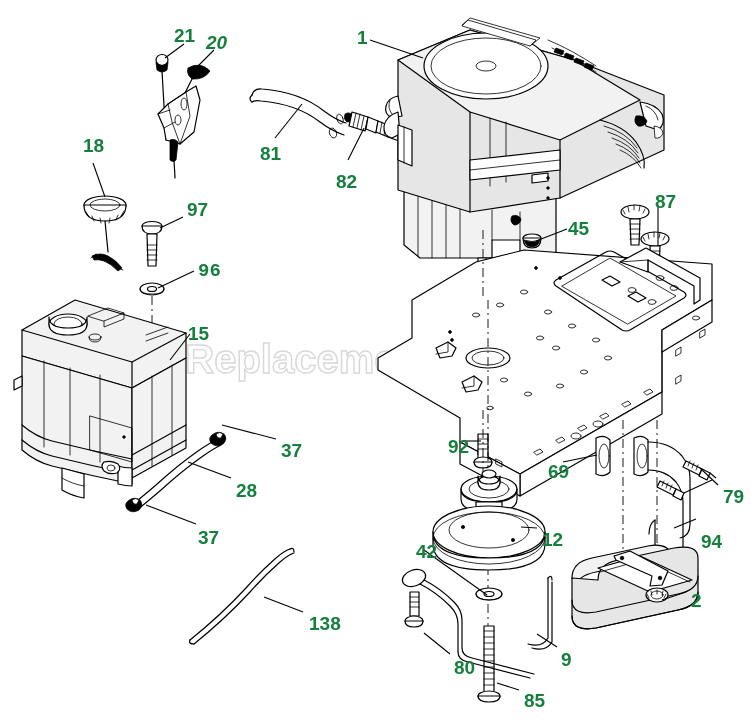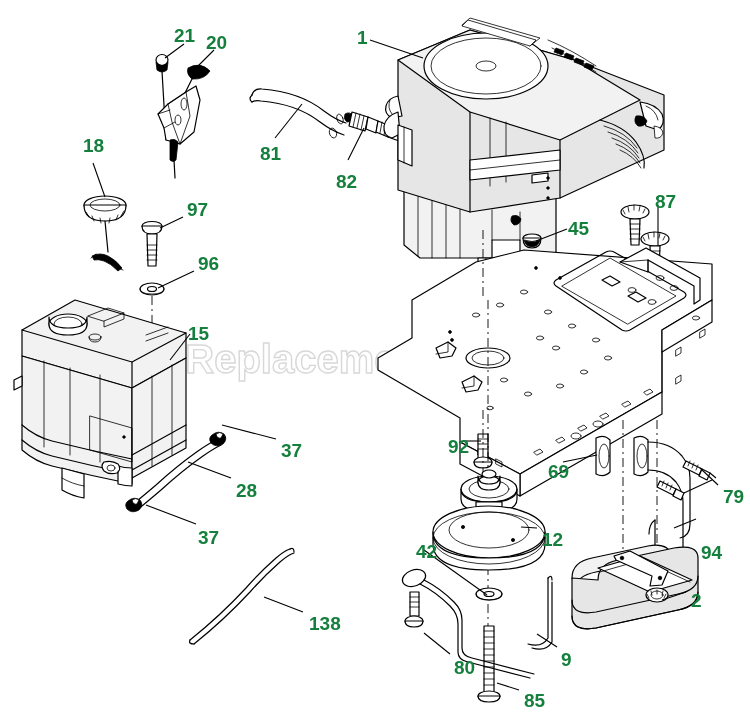--- a/index.html
+++ b/index.html
@@ -472,34 +472,34 @@
       <path class="lead" d="M303,612 L264,597"></path>
       <path class="lead" d="M686,592 L662,600"></path>
       <path class="lead" d="M557,647 L537,634"></path>
       <path class="lead" d="M450,654 L424,633"></path>
       <path class="lead" d="M519,690 L497,683"></path>
     </g>
   </svg>
 
   <div id="label-layer">
       <div class="callout" style="left: 174px; top: 26px;">21</div>
-      <div class="callout" style="left: 206px; top: 33px;">20</div>
+      <div class="callout" style="left: 206px; top: 33px; font-style: italic;">20</div>
       <div class="callout" style="left: 357px; top: 28px;">1</div>
       <div class="callout" style="left: 260px; top: 144px;">81</div>
       <div class="callout" style="left: 336px; top: 172px; text-align: right;">82</div>
       <div class="callout" style="left: 83px; top: 136px;">18</div>
       <div class="callout" style="left: 187px; top: 200px;">97</div>
-      <div class="callout" style="left: 198px; top: 254px;">96</div>
+      <div class="callout" style="left: 198px; top: 262px; font-family: Liberation Mono, monospace;">96</div>
       <div class="callout" style="left: 188px; top: 324px;">15</div>
       <div class="callout" style="left: 568px; top: 219px;">45</div>
       <div class="callout" style="left: 655px; top: 192px;">87</div>
       <div class="callout" style="left: 448px; top: 437px;">92</div>
       <div class="callout" style="left: 548px; top: 462px;">69</div>
       <div class="callout" style="left: 723px; top: 487px;">79</div>
-      <div class="callout" style="left: 701px; top: 543px;">94</div>
+      <div class="callout" style="left: 701px; top: 532px;">94</div>
       <div class="callout" style="left: 281px; top: 441px;">37</div>
       <div class="callout" style="left: 236px; top: 481px;">28</div>
       <div class="callout" style="left: 198px; top: 528px;">37</div>
       <div class="callout" style="left: 542px; top: 530px;">12</div>
       <div class="callout" style="left: 416px; top: 542px;">42</div>
       <div class="callout" style="left: 309px; top: 614px;">138</div>
       <div class="callout" style="left: 691px; top: 591px;">2</div>
       <div class="callout" style="left: 561px; top: 650px;">9</div>
       <div class="callout" style="left: 454px; top: 658px;">80</div>
       <div class="callout" style="left: 524px; top: 691px;">85</div>

